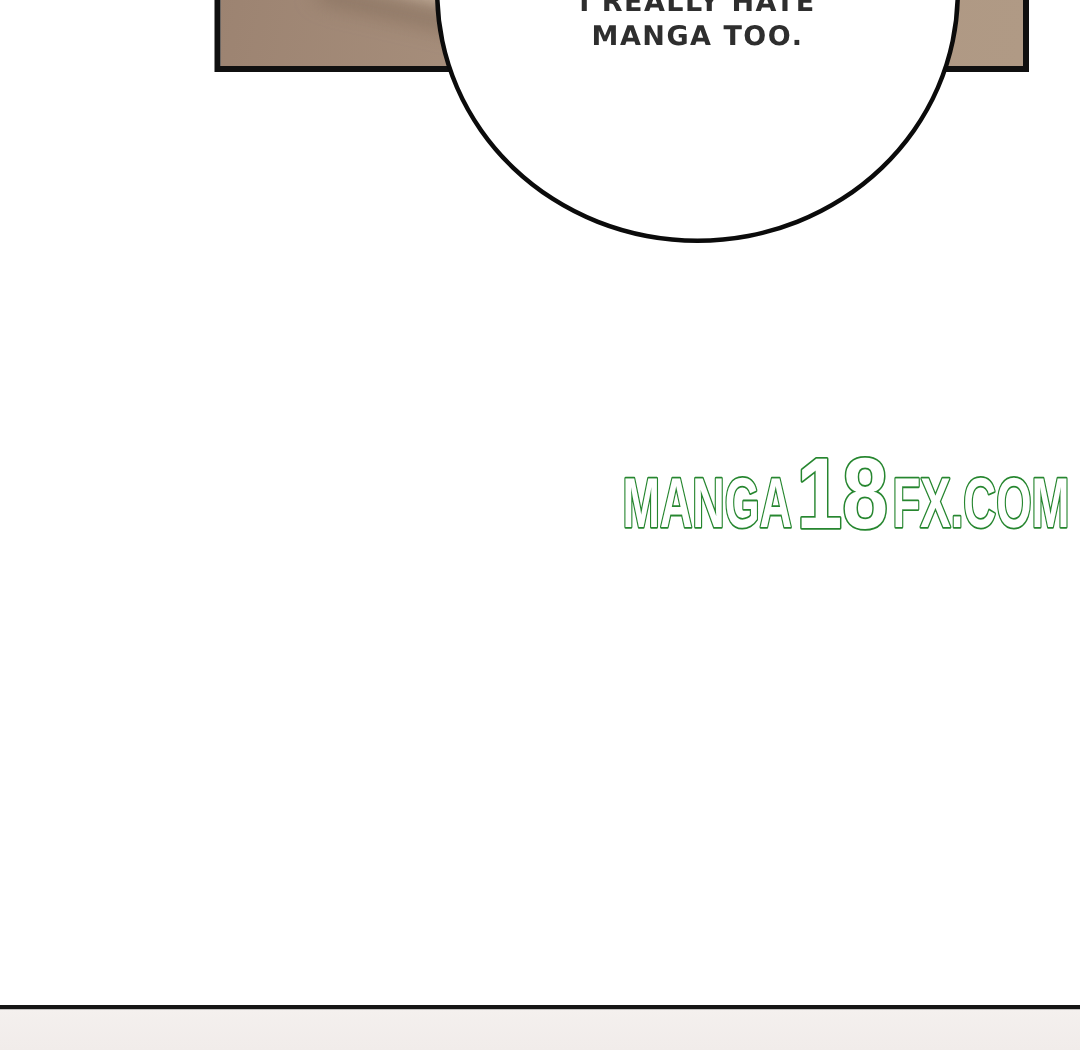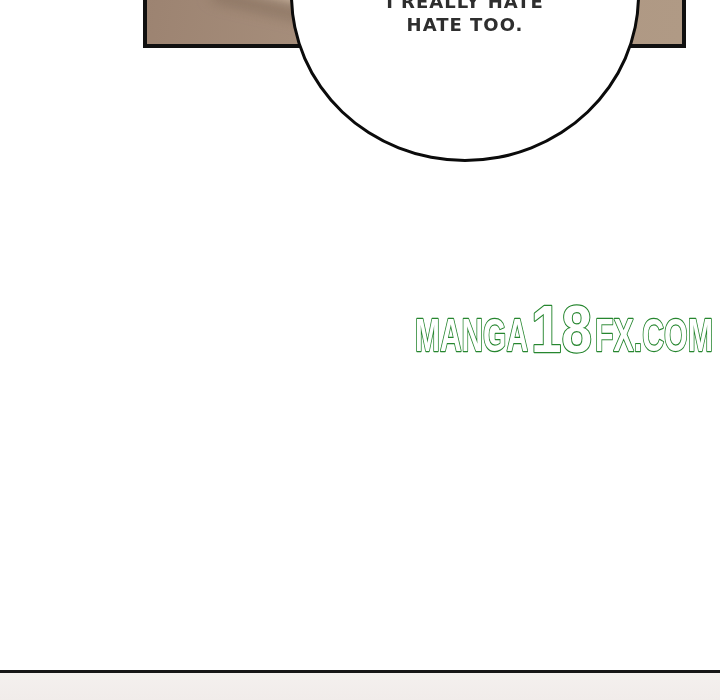--- a/index.html
+++ b/index.html
@@ -128,21 +128,21 @@
 
 <div class="top-panel">
   <div class="streak-light"></div>
   <div class="streak-shadow"></div>
   <div class="streak-tip"></div>
 </div>
 
 <div class="speech-bubble"></div>
 <div class="bubble-text">
   <div>I REALLY HATE</div>
-  <div>HATE TOO.</div>
+  <div>MANGA TOO.</div>
 </div>
 
 <svg class="watermark" viewBox="0 0 310 64" width="310" height="64">
   <text x="5" y="54" font-size="47" textLength="113" lengthAdjust="spacingAndGlyphs" fill="#ffffff" stroke="#26862f">MANGA</text>
   <text x="121" y="55" font-size="67" textLength="61" lengthAdjust="spacingAndGlyphs" fill="#ffffff" stroke="#26862f">18</text>
   <text x="185" y="54" font-size="47" textLength="118" lengthAdjust="spacingAndGlyphs" fill="#ffffff" stroke="#26862f">FX.COM</text>
 </svg>
 
 <div class="next-panel-divider"></div>
 <div class="next-panel-top"></div>

